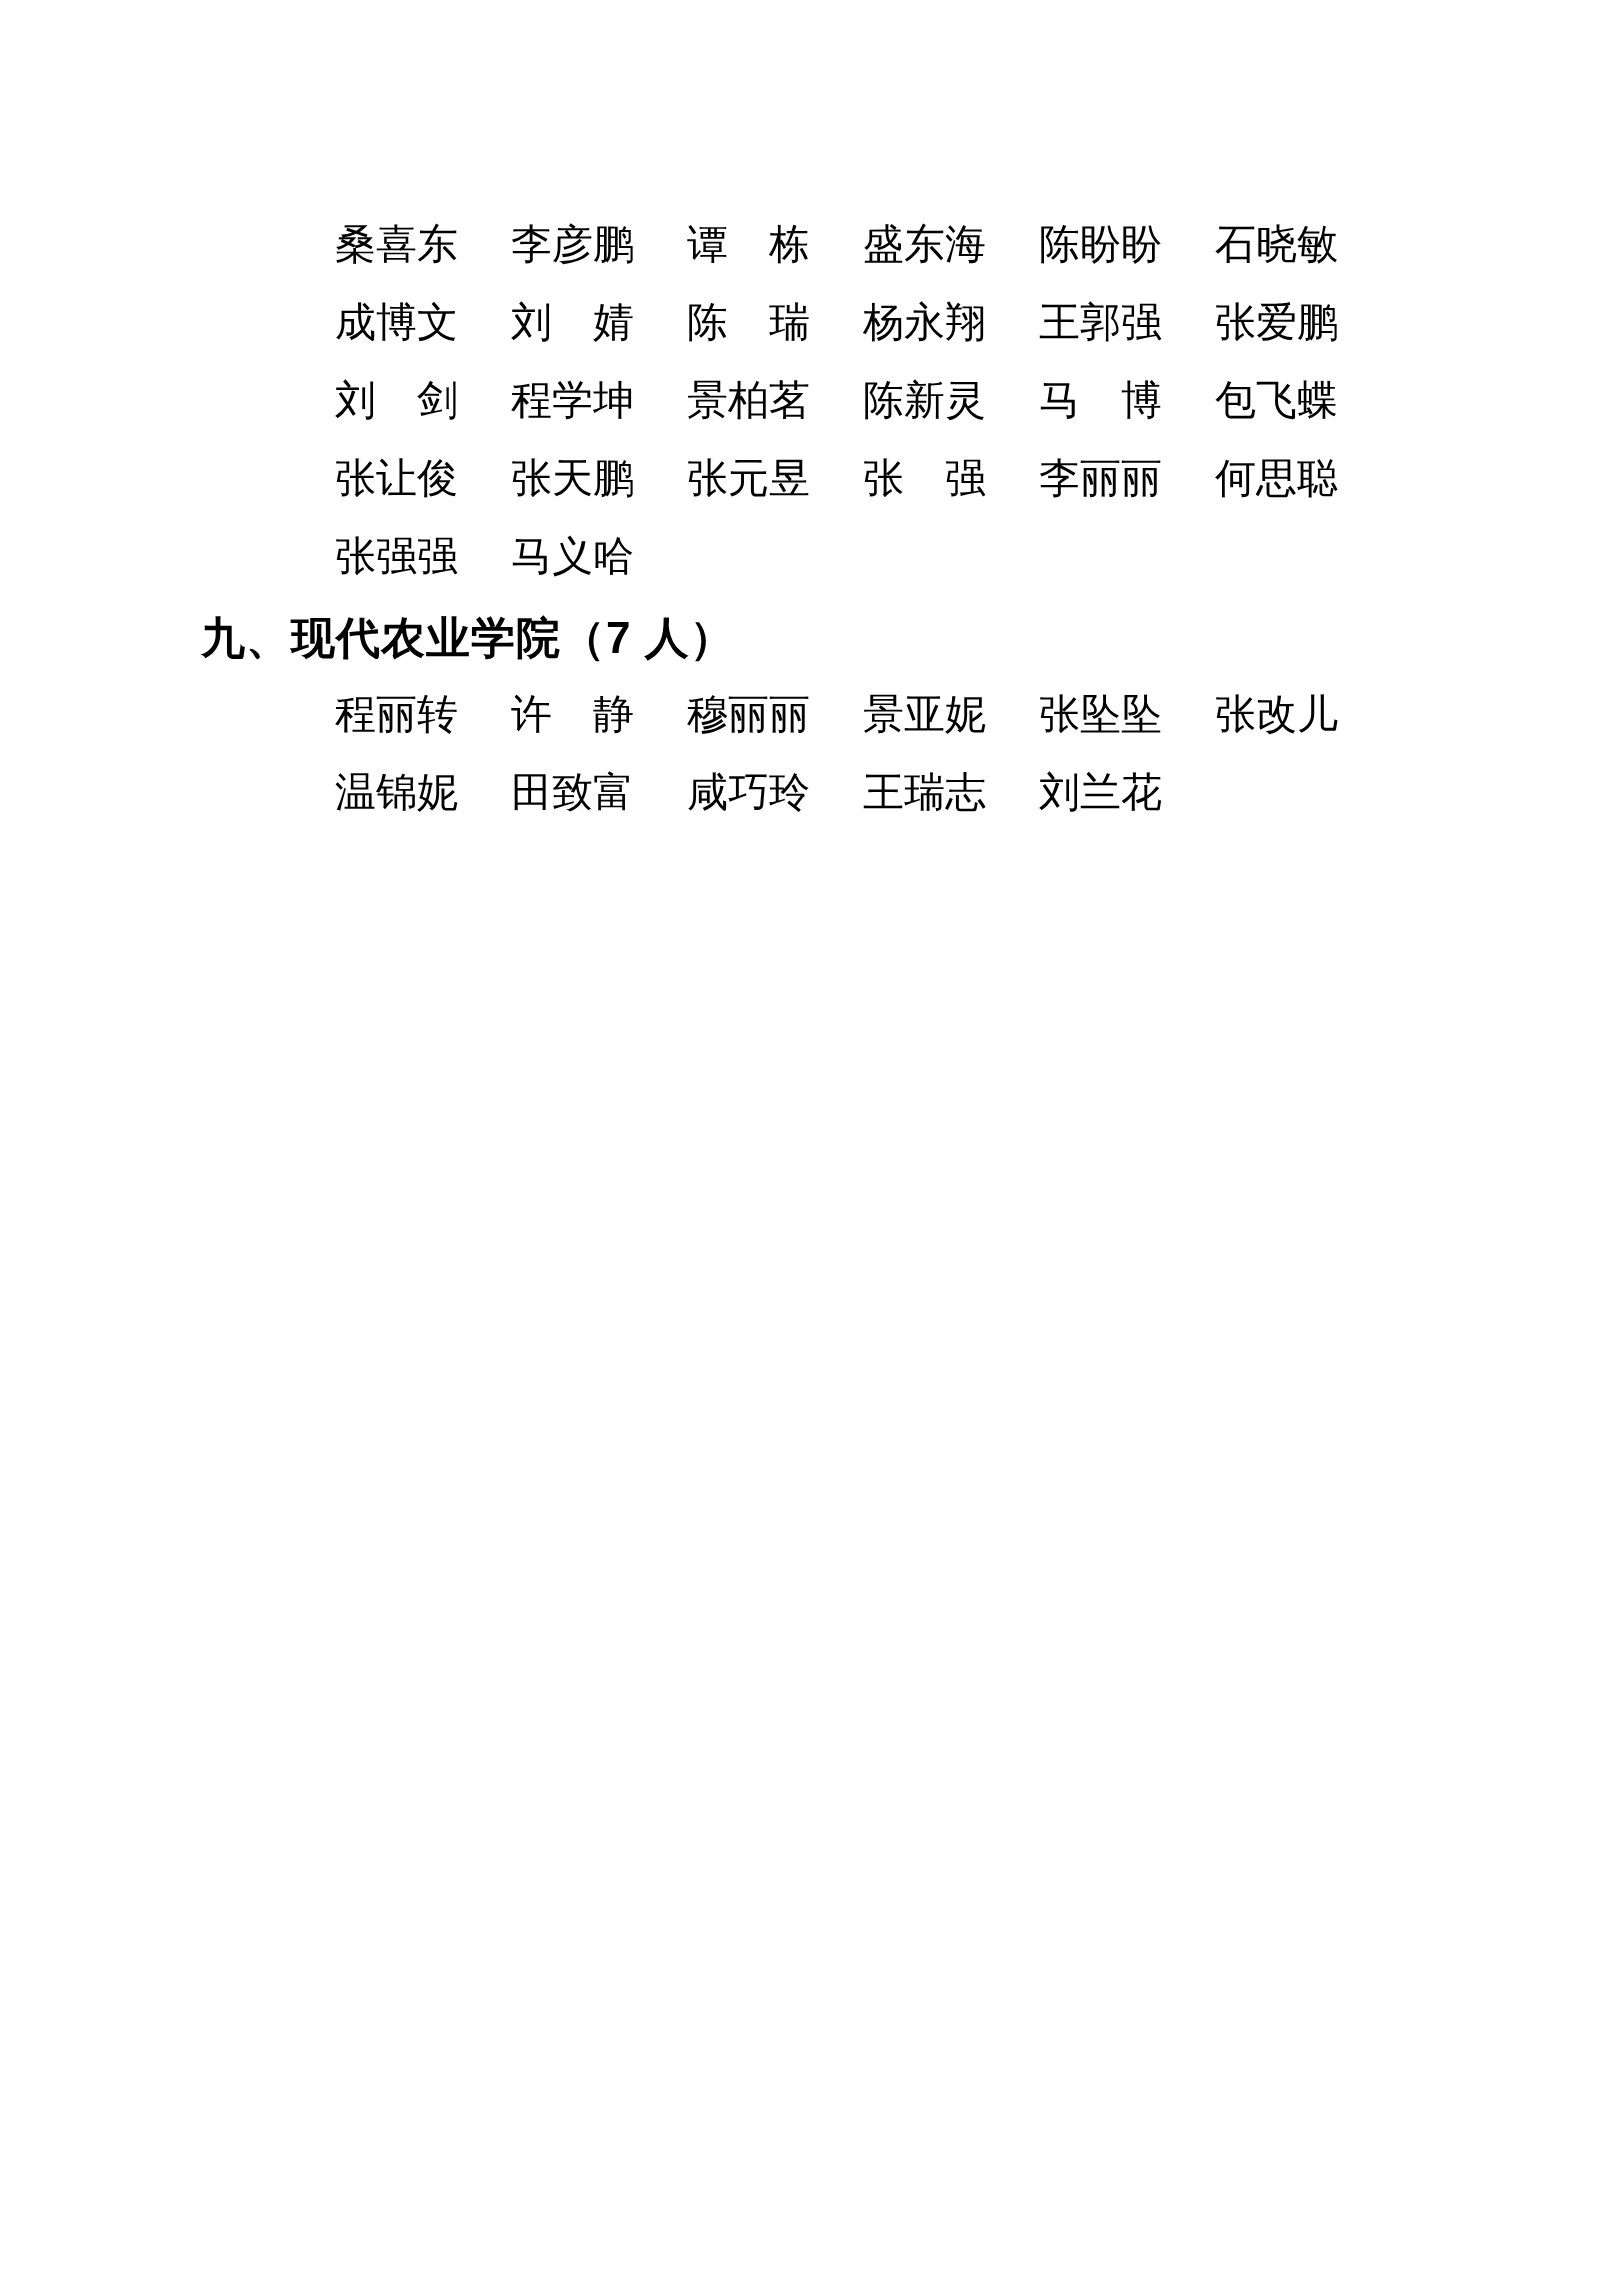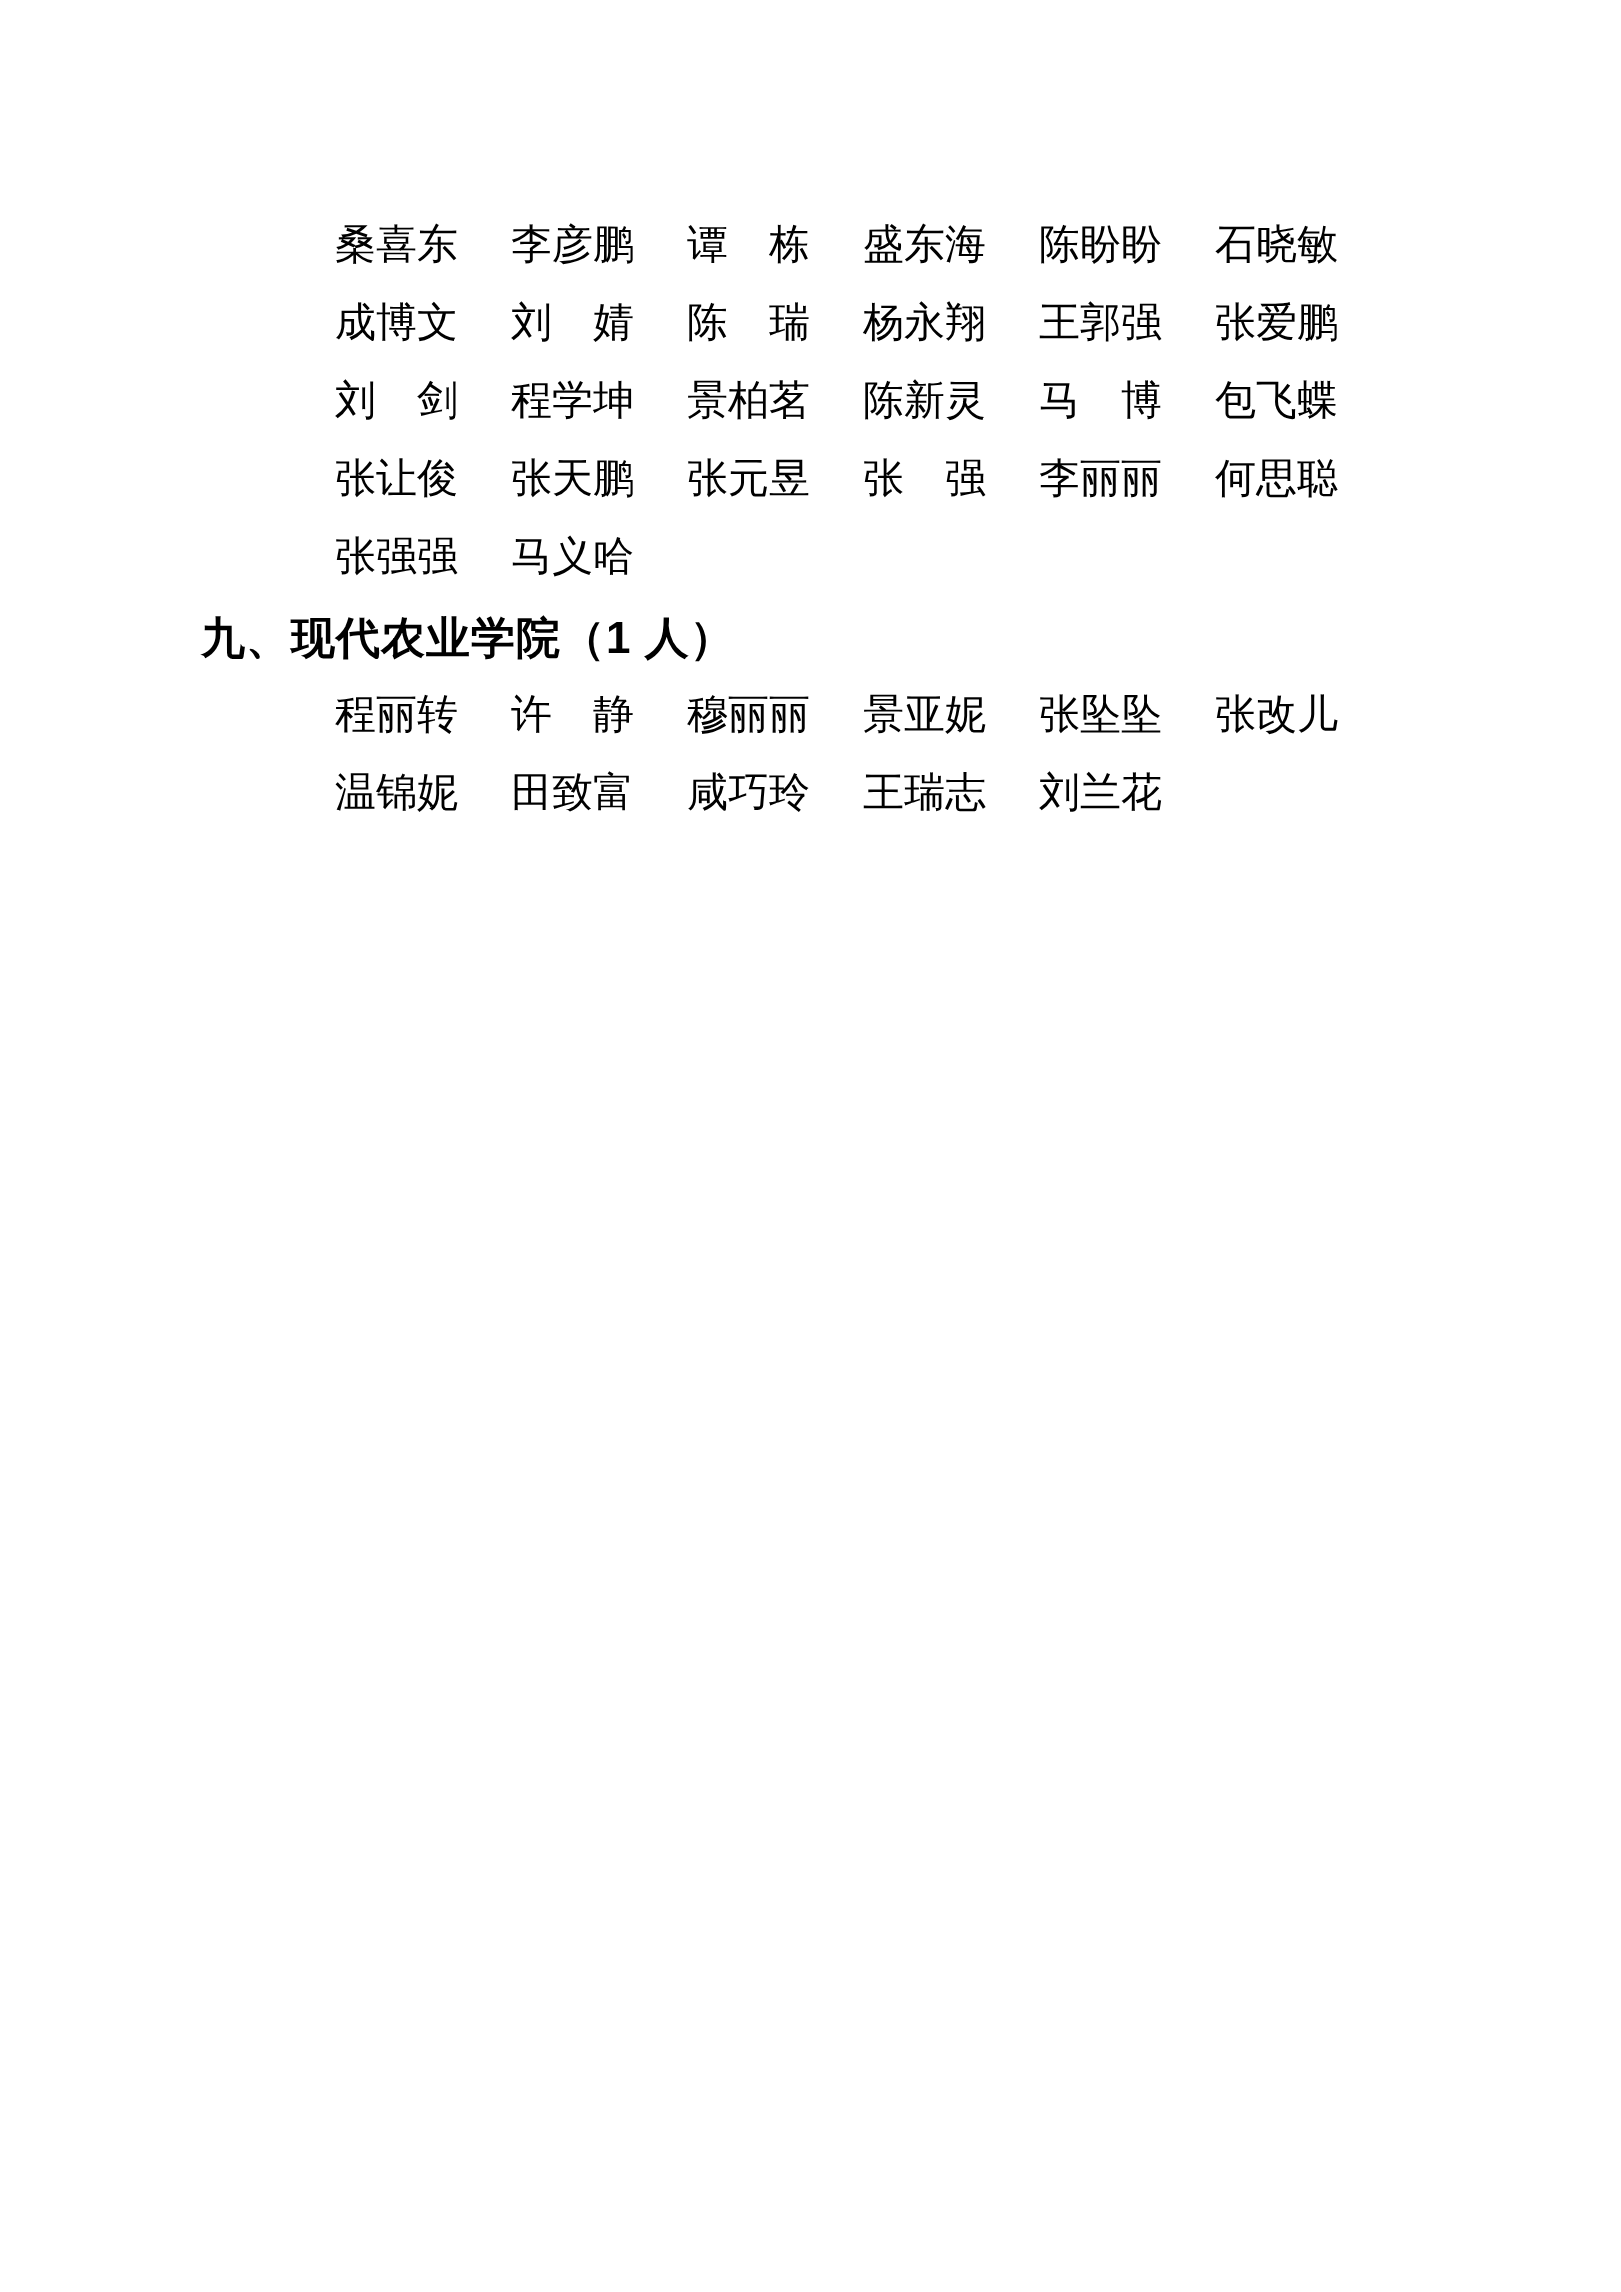--- a/index.html
+++ b/index.html
@@ -179,21 +179,21 @@
           <span>强</span>
         </span>
         <span class="name-cell">
           <span>马</span>
           <span>义</span>
           <span>哈</span>
         </span>
       </div>
     </div>
 
-  <div class="section-heading">九、现代农业学院（1 人）</div>
+  <div class="section-heading">九、现代农业学院（7 人）</div>
 
   <div class="name-list" id="name-list-bottom">
       <div class="name-row">
         <span class="name-cell">
           <span>程</span>
           <span>丽</span>
           <span>转</span>
         </span>
         <span class="name-cell">
           <span>许</span>

